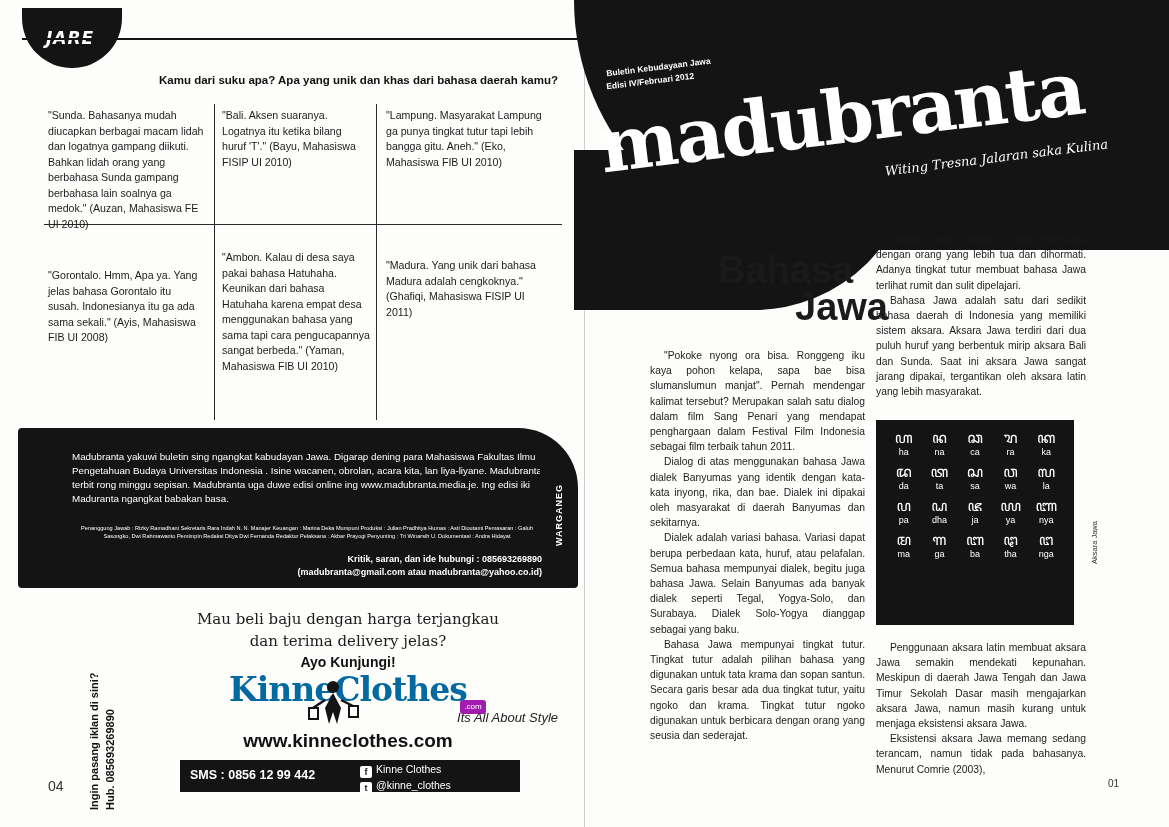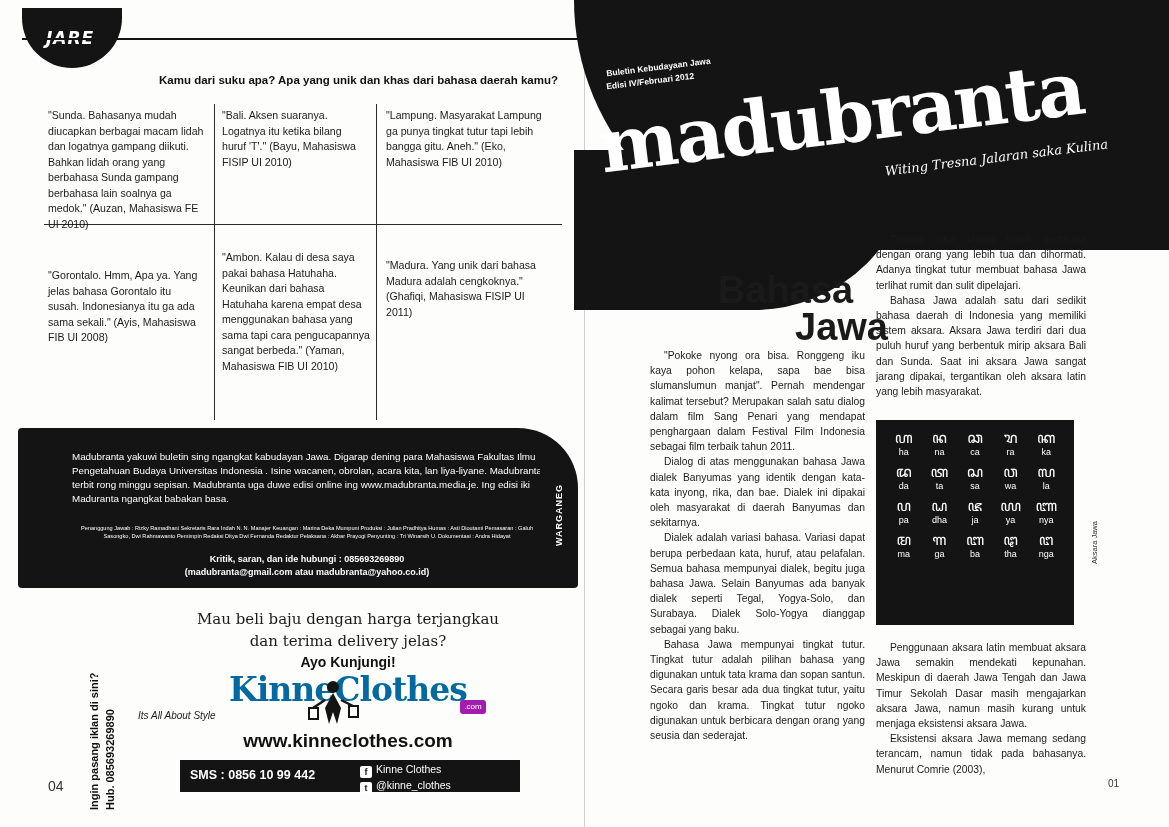--- a/index.html
+++ b/index.html
@@ -20,36 +20,36 @@
   .q-title{position:absolute;left:88px;top:74px;width:470px;font-size:11.5px;font-weight:bold;color:#111;text-align:right;}
   .qcell{position:absolute;font-size:10.6px;line-height:15.5px;color:#1b1b1b;}
   .vline{position:absolute;background:#2a2a2a;width:1px;}
   .hline{position:absolute;background:#2a2a2a;height:1px;}
 
   
   .blackbox{position:absolute;left:18px;top:428px;width:560px;height:160px;background:#141414;color:#fff;
     border-radius:4px 60px 4px 4px;}
   .blackbox .bb-p{position:absolute;left:54px;top:22px;width:480px;font-size:9.8px;line-height:14px;}
   .bb-credit{position:absolute;left:54px;top:96px;width:470px;font-size:5.6px;line-height:8px;text-align:center;}
-  .bb-contact{position:absolute;left:54px;top:125px;width:470px;font-size:9px;line-height:13px;text-align:center;font-weight:bold;}
+  .bb-contact{position:absolute;left:54px;top:125px;width:470px;font-size:9px;line-height:13px;text-align:right;font-weight:bold;}
 
   .warganeg{position:absolute;left:540px;top:462px;width:18px;height:90px;background:#141414;color:#fff;}
   .warganeg span{display:block;transform:rotate(-90deg);transform-origin:left top;position:absolute;left:14px;top:84px;
     font-size:9px;font-weight:bold;letter-spacing:1px;white-space:nowrap;}
 
   
   .ad{position:absolute;left:138px;top:604px;width:420px;height:200px;}
   .ad-l1{position:absolute;left:0;top:6px;width:420px;text-align:center;font-size:15px;color:#1b1b1b;
     font-family:"DejaVu Serif",serif;}
   .ad-l2{position:absolute;left:0;top:28px;width:420px;text-align:center;font-size:15px;color:#1b1b1b;
     font-family:"DejaVu Serif",serif;}
   .ad-l3{position:absolute;left:0;top:50px;width:420px;text-align:center;font-size:14px;font-weight:bold;color:#111;}
   .ad-brand{position:absolute;left:0;top:66px;width:420px;text-align:center;font-size:33px;font-weight:bold;color:#0369a1;
     font-family:"DejaVu Serif",serif;letter-spacing:-1px;}
-  .ad-tag{position:absolute;left:0;top:106px;width:420px;text-align:left;font-size:10px;color:#222;font-style:italic;}
+  .ad-tag{position:absolute;left:0;top:106px;width:420px;text-align:right;font-size:13px;color:#222;font-style:italic;}
   .ad-url{position:absolute;left:0;top:126px;width:420px;text-align:center;font-size:19px;font-weight:bold;color:#111;}
   .ad-bar{position:absolute;left:42px;top:156px;width:340px;height:32px;background:#141414;color:#fff;}
   .ad-sms{position:absolute;left:10px;top:8px;font-size:12.5px;font-weight:bold;}
   .ad-soc{position:absolute;left:180px;top:2px;font-size:10.5px;line-height:15px;}
   .sq{display:inline-block;width:12px;height:12px;background:#fff;color:#141414;text-align:center;line-height:12px;
     font-size:9px;font-weight:bold;margin-right:4px;vertical-align:-2px;border-radius:2px;}
   .ad-fig{position:absolute;left:165px;top:74px;width:60px;height:58px;}
   .dotcom{position:absolute;left:322px;top:96px;width:26px;height:14px;background:#a21caf;color:#fff;font-size:8px;
     text-align:center;line-height:14px;border-radius:3px;}
 
@@ -69,21 +69,21 @@
   .masthead-blob2{position:absolute;left:-10px;top:150px;width:340px;height:160px;background:#141414;
     border-radius:0 0 180px 0;}
   .mh-small1{position:absolute;left:22px;top:62px;color:#fff;font-size:8.5px;transform:rotate(-7deg);font-weight:bold;}
   .mh-small2{position:absolute;left:22px;top:76px;color:#fff;font-size:8.5px;transform:rotate(-7deg);font-weight:bold;}
   .mh-title{position:absolute;left:14px;top:74px;color:#fff;font-size:74px;font-weight:bold;transform:rotate(-7deg);
     font-family:"DejaVu Serif",serif;letter-spacing:-2px;white-space:nowrap;}
   .mh-sub{position:absolute;left:300px;top:150px;color:#fff;font-size:13px;font-style:italic;transform:rotate(-7deg);
     font-family:"DejaVu Serif",serif;white-space:nowrap;}
 
   .art-title{position:absolute;left:134px;top:252px;width:170px;color:#1a1a1a;font-size:38px;font-weight:bold;
-    line-height:37px;font-family:"Liberation Sans",sans-serif;margin-top:20px;}
+    line-height:37px;font-family:"Liberation Sans",sans-serif;}
   .art-title .l2{display:block;text-align:right;}
 
   .col{position:absolute;font-size:10.3px;line-height:15.2px;text-align:justify;color:#1b1b1b;}
   .col p{margin:0 0 0 0;text-indent:14px;}
   .colA{left:66px;top:348px;width:215px;}
   .colB{left:292px;top:232px;width:210px;}
   .colC{left:292px;top:640px;width:210px;}
 
   .aksara{position:absolute;left:292px;top:420px;width:198px;height:205px;background:#141414;color:#fff;}
   .aksara-grid{position:absolute;left:10px;top:10px;width:178px;display:flex;flex-wrap:wrap;}
@@ -144,21 +144,21 @@
         <path d="M30 15 L22 30 L26 46 L30 34 L34 46 L38 30 Z" fill="#141414"></path>
         <path d="M22 22 L10 30" stroke="#141414" stroke-width="2.4" fill="none"></path>
         <path d="M38 22 L50 28" stroke="#141414" stroke-width="2.4" fill="none"></path>
         <rect x="6" y="30" width="9" height="11" fill="none" stroke="#141414" stroke-width="2"></rect>
         <rect x="46" y="28" width="9" height="11" fill="none" stroke="#141414" stroke-width="2"></rect>
       </svg>
       <div class="dotcom">.com</div>
       <div class="ad-tag">Its All About Style</div>
       <div class="ad-url">www.kinneclothes.com</div>
       <div class="ad-bar">
-        <div class="ad-sms">SMS : 0856 10 99 442</div>
+        <div class="ad-sms">SMS : 0856 12 99 442</div>
         <div class="ad-soc">
           <div><span class="sq">f</span><span>Kinne Clothes</span></div>
           <div><span class="sq">t</span><span>@kinne_clothes</span></div>
         </div>
       </div>
     </div>
 
     <div class="vert-ad">
       <span class="v1">Ingin pasang iklan di sini?</span>
       <span class="v2">Hub. 085693269890</span>

